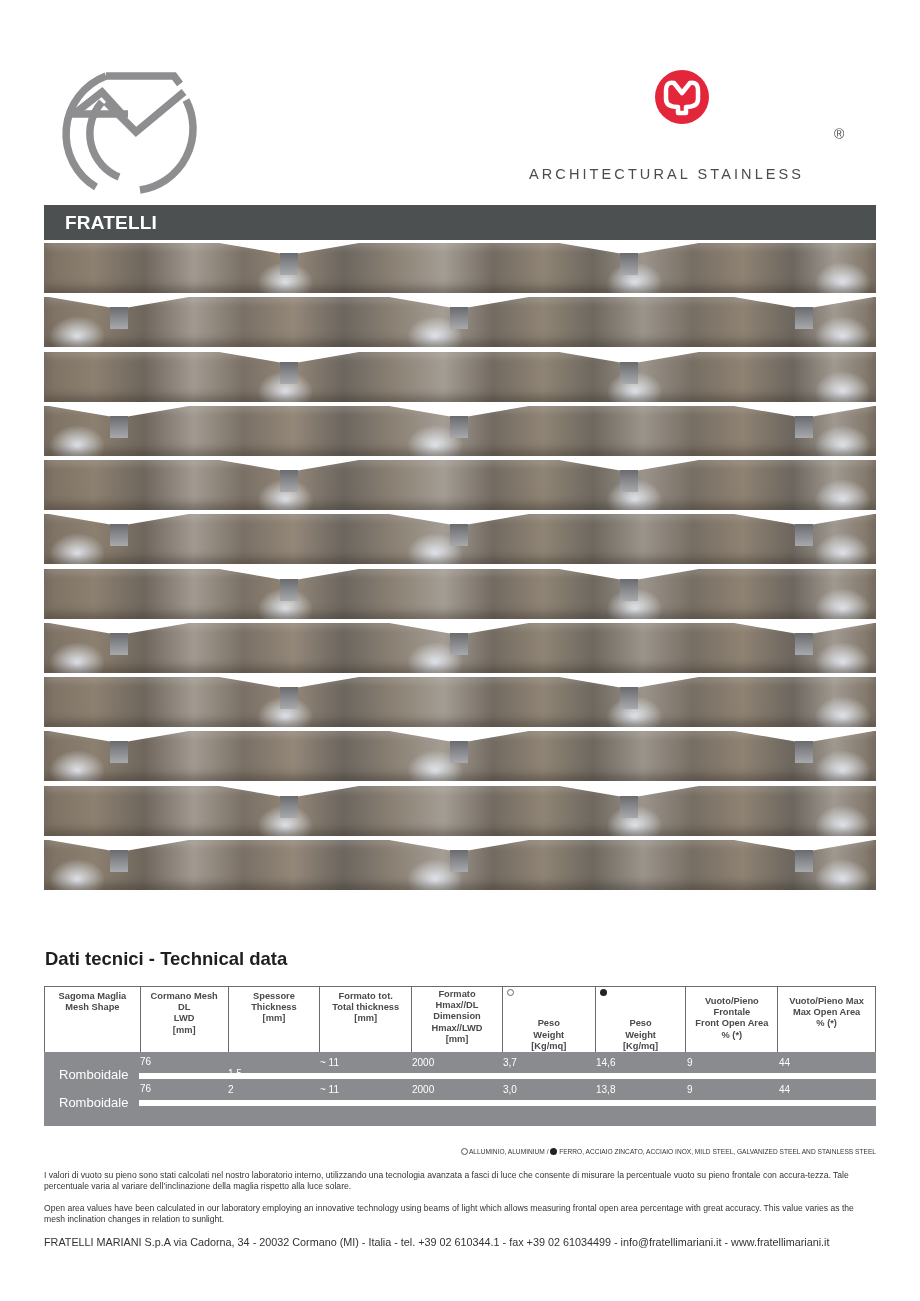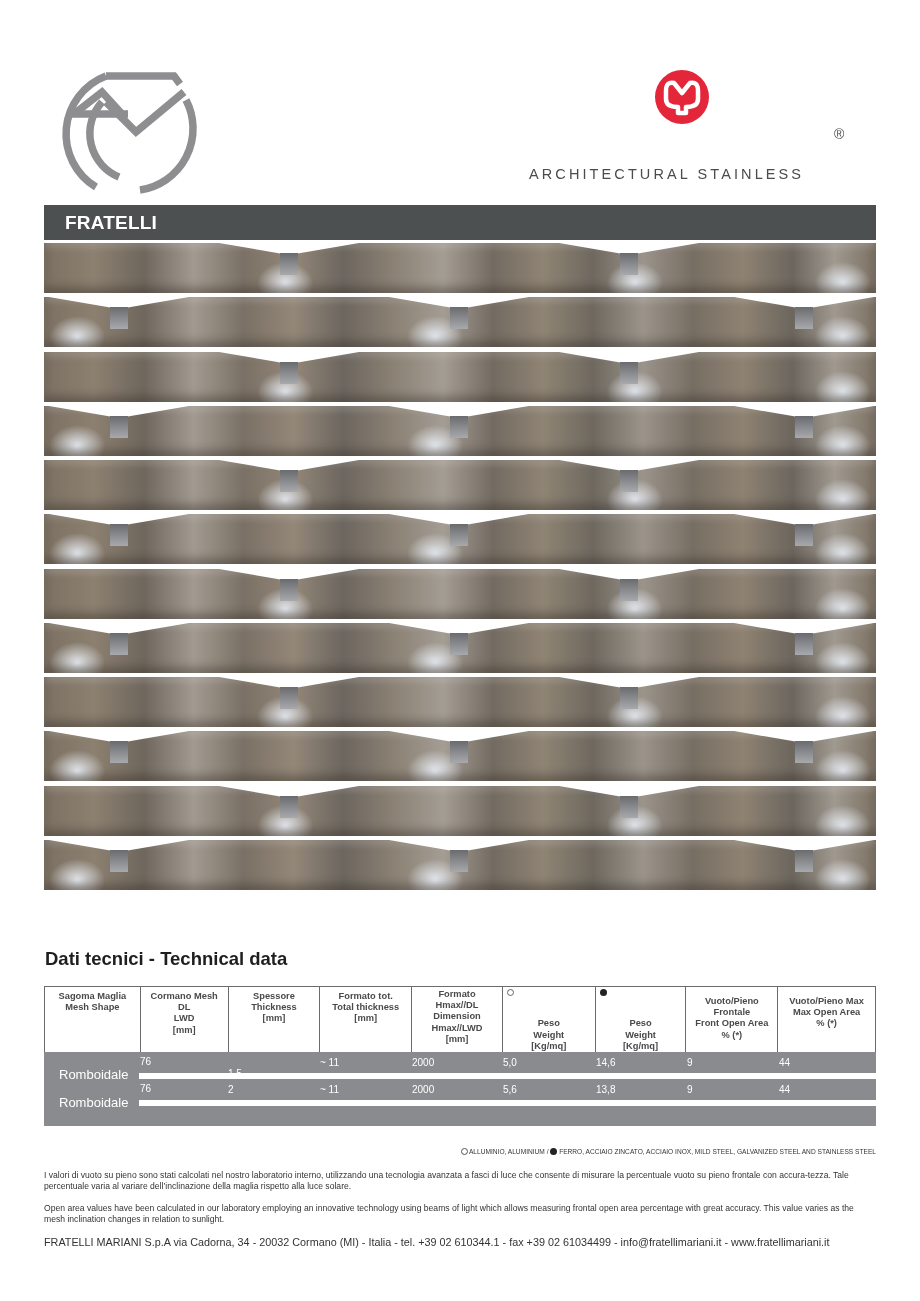--- a/index.html
+++ b/index.html
@@ -270,32 +270,32 @@
   <div class="row-label" style="top:43px">Romboidale</div>
   <div class="row-line" style="top:21px"></div>
   <div class="row-line" style="top:48px"></div>
   <div class="row-line" style="top:54px;left:0;width:832px;height:0"></div>
 
   <div>
     <div class="dcell" style="left:96px;width:88px;top:4px">76</div>
     <div class="dcell" style="left:184px;width:92px;top:16px">1,5</div>
     <div class="dcell" style="left:276px;width:92px;top:5px">~ 11</div>
     <div class="dcell" style="left:368px;width:91px;top:5px">2000</div>
-    <div class="dcell" style="left:459px;width:93px;top:5px">5,0</div>
+    <div class="dcell" style="left:459px;width:93px;top:5px">3,7</div>
     <div class="dcell" style="left:552px;width:91px;top:5px">14,6</div>
     <div class="dcell" style="left:643px;width:92px;top:5px">9</div>
     <div class="dcell" style="left:735px;width:97px;top:5px">44</div>
   </div>
 
   <div>
     <div class="dcell" style="left:96px;width:88px;top:31px">76</div>
     <div class="dcell" style="left:184px;width:92px;top:32px">2</div>
     <div class="dcell" style="left:276px;width:92px;top:32px">~ 11</div>
     <div class="dcell" style="left:368px;width:91px;top:32px">2000</div>
-    <div class="dcell" style="left:459px;width:93px;top:32px">5,6</div>
+    <div class="dcell" style="left:459px;width:93px;top:32px">3,0</div>
     <div class="dcell" style="left:552px;width:91px;top:32px">13,8</div>
     <div class="dcell" style="left:643px;width:92px;top:32px">9</div>
     <div class="dcell" style="left:735px;width:97px;top:32px">44</div>
   </div>
 </div>
 
 <div id="legend" class="abs">
   <span class="ldot open"></span>
   <span>ALLUMINIO, ALUMINIUM /</span>
   <span class="ldot filled"></span>

